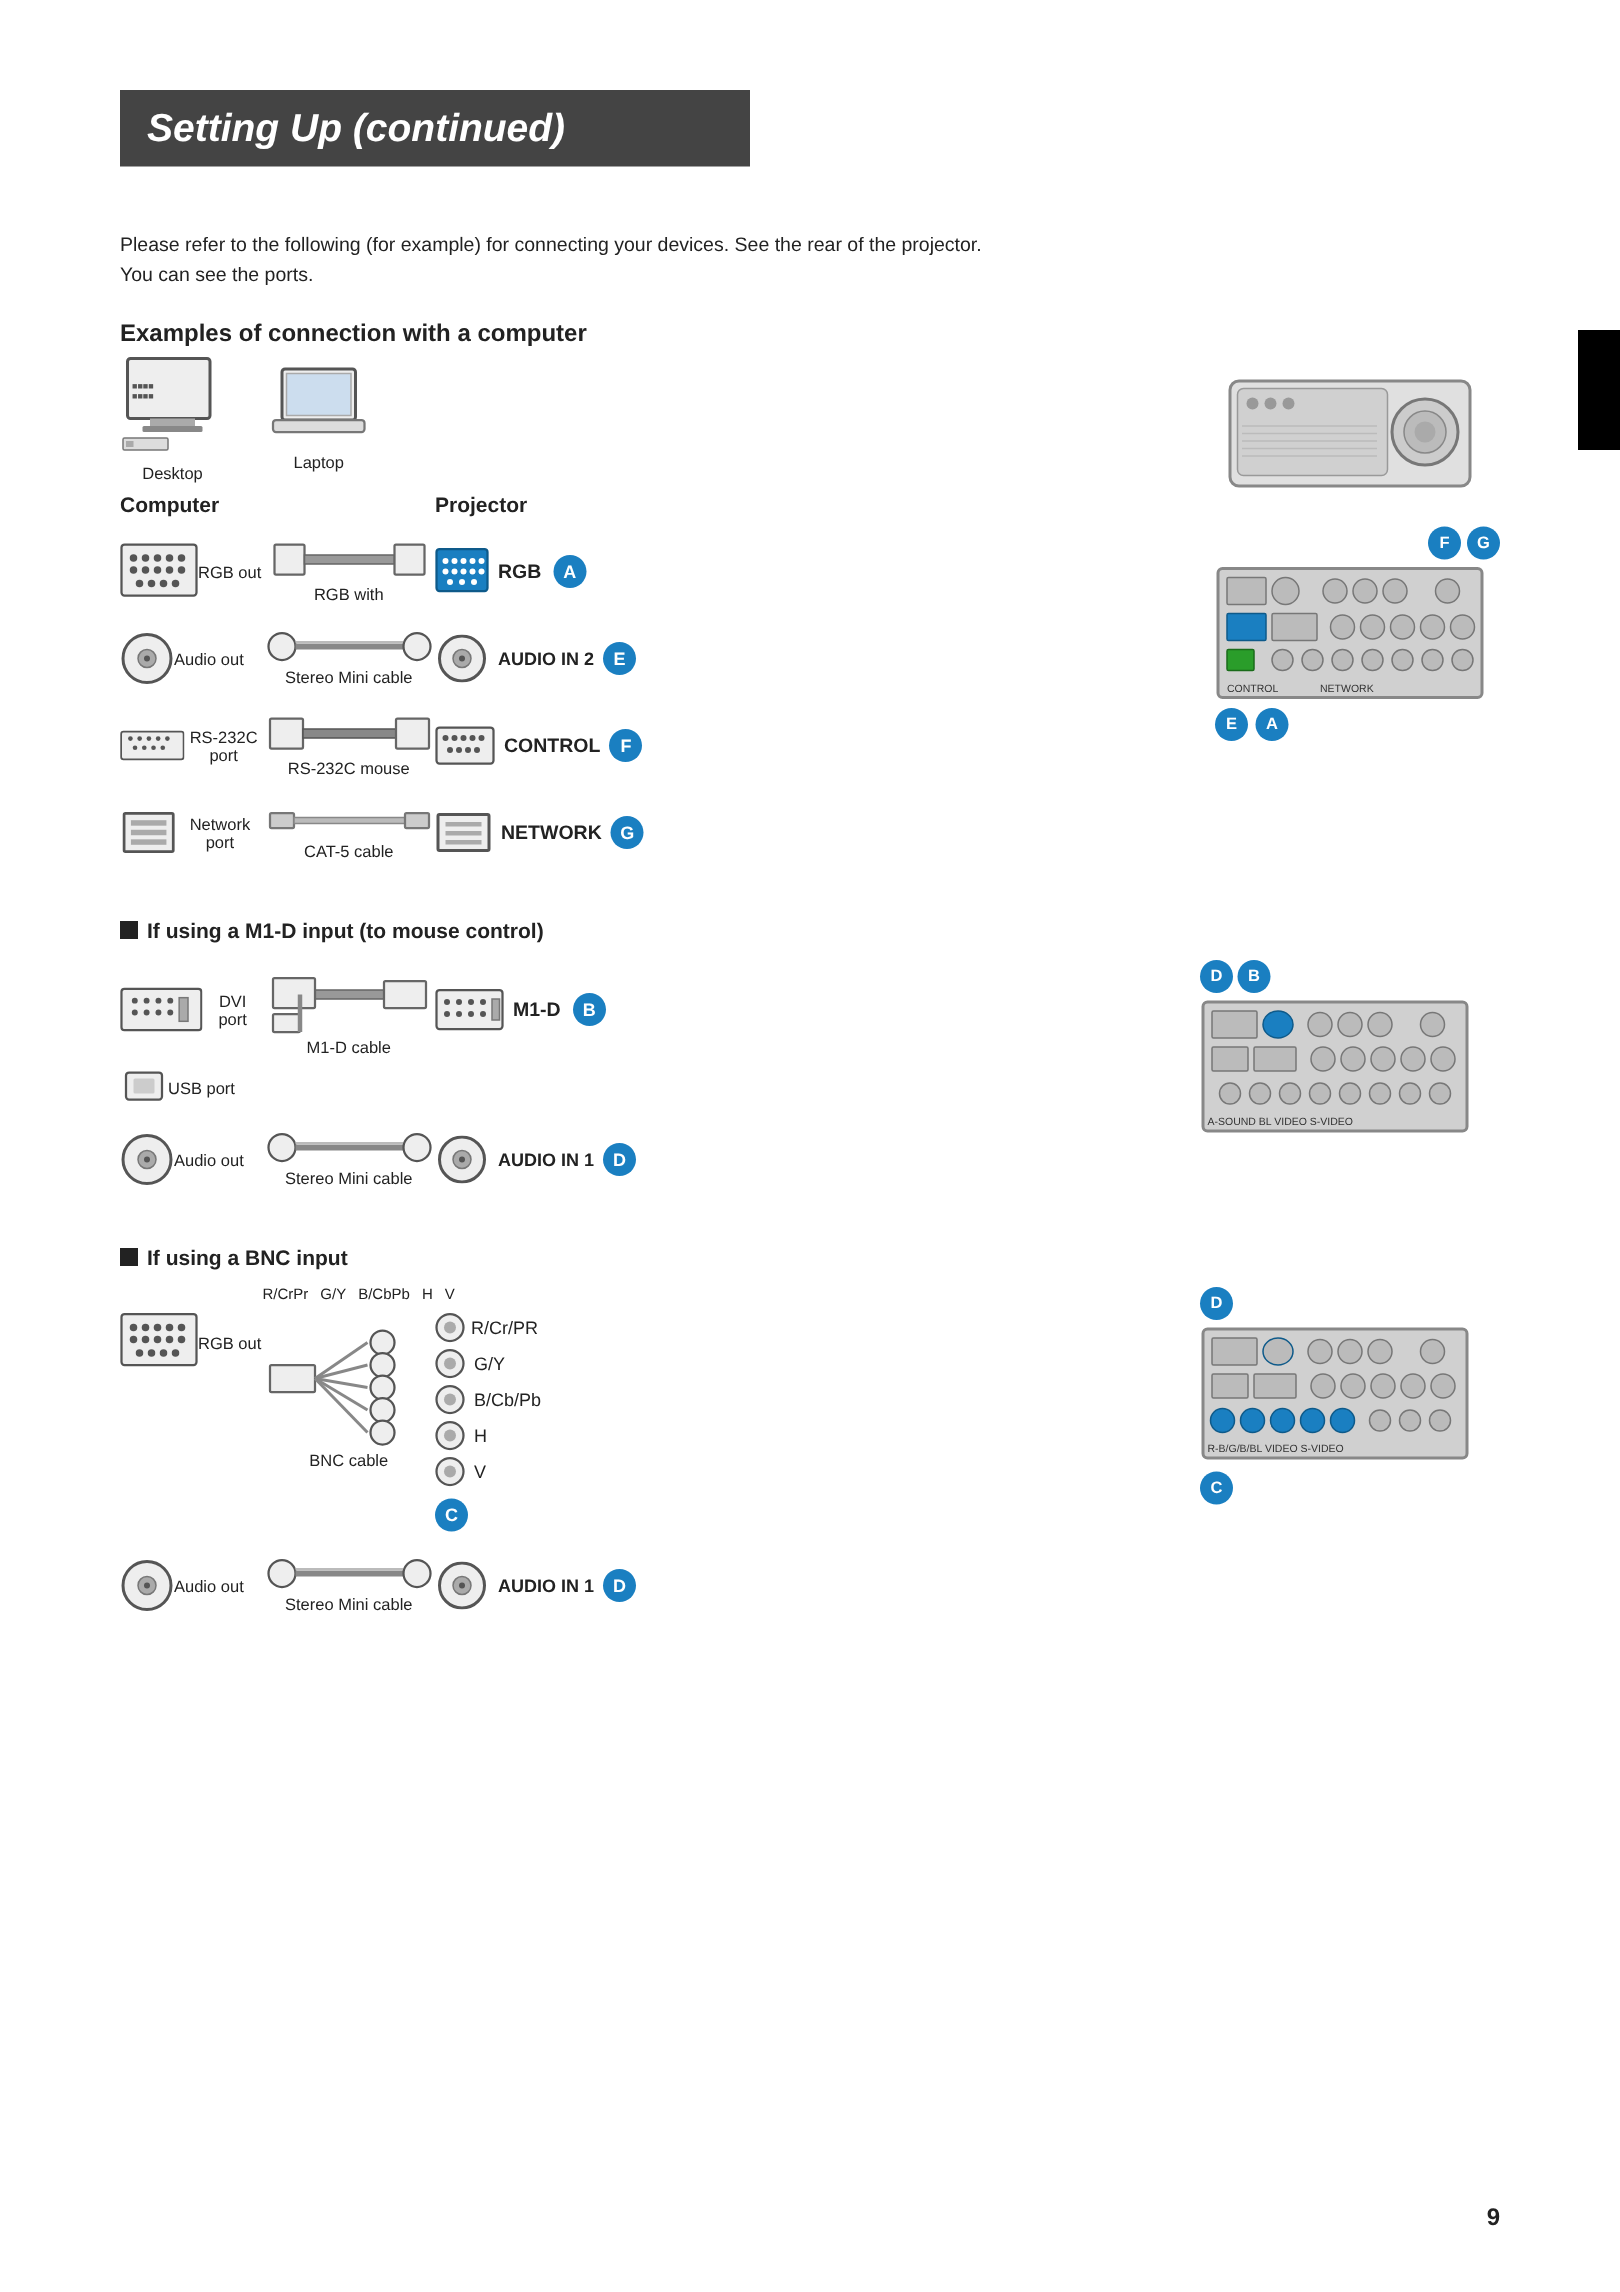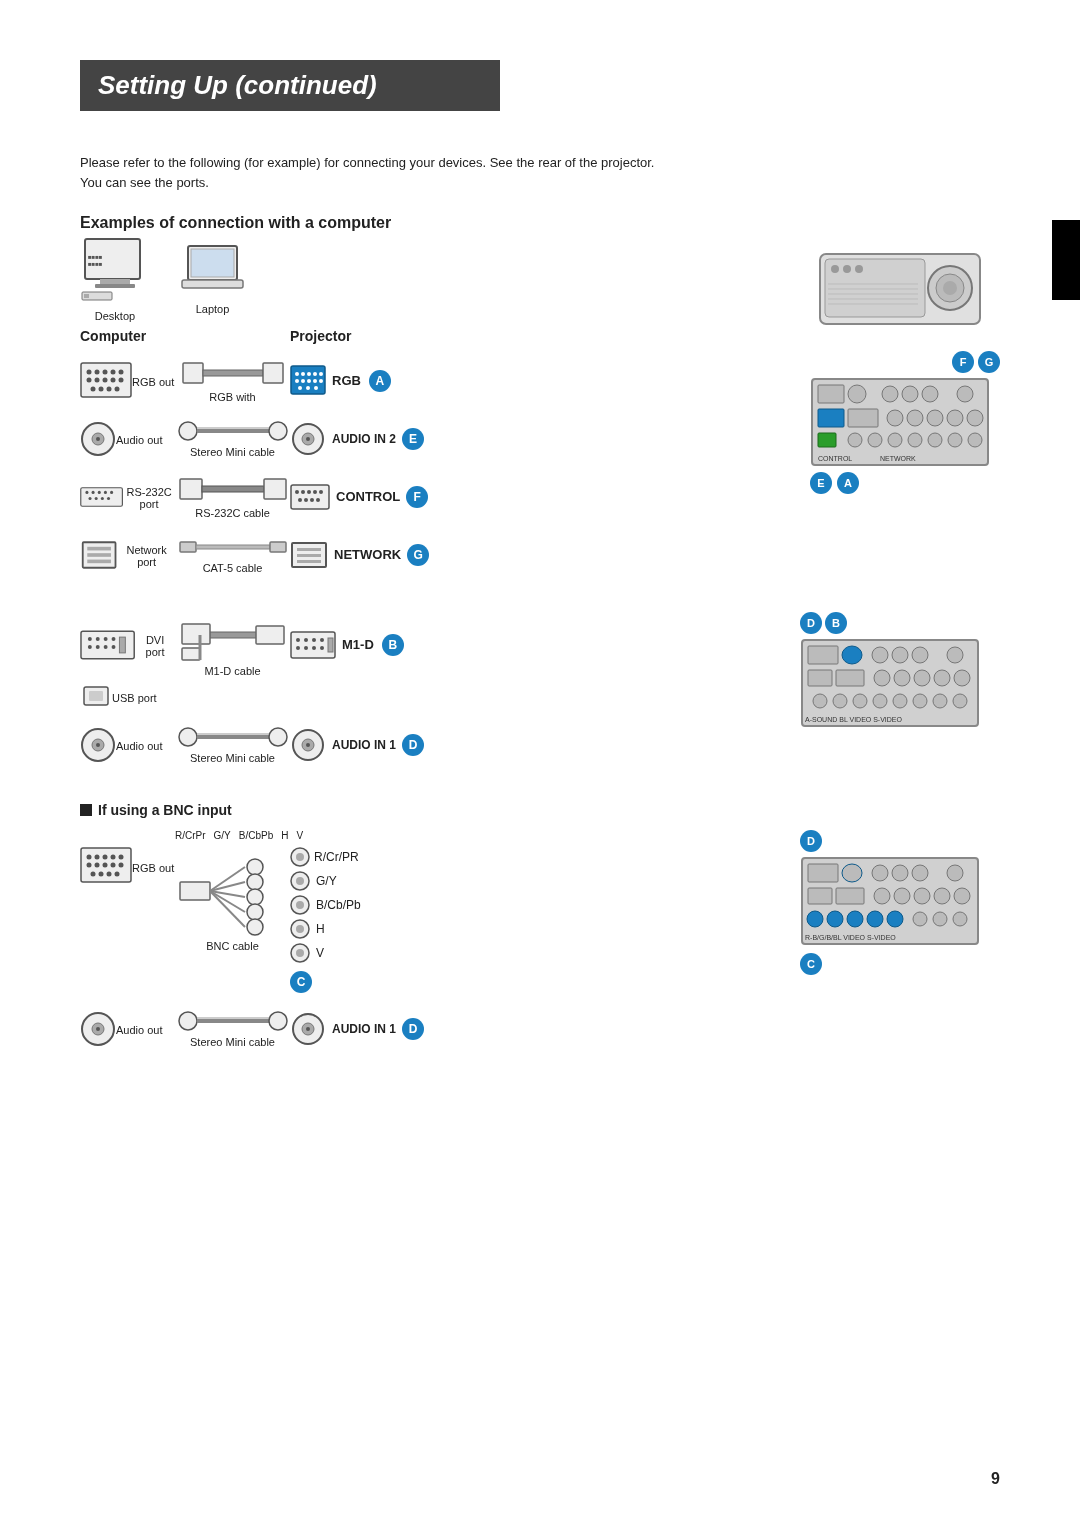--- a/index.html
+++ b/index.html
@@ -357,21 +357,21 @@
               <circle cx="37" cy="20" r="2" fill="#555"></circle>
             </svg>
             <div class="diag-lbl">RS-232C port</div>
           </div>
           <div class="diag-cable">
             <svg width="110" height="30" viewBox="0 0 110 30">
               <rect x="2" y="5" width="22" height="20" rx="1" fill="#eee" stroke="#666" stroke-width="1.5"></rect>
               <rect x="24" y="12" width="62" height="6" fill="#888" stroke="#555" stroke-width="1"></rect>
               <rect x="86" y="5" width="22" height="20" rx="1" fill="#eee" stroke="#666" stroke-width="1.5"></rect>
             </svg>
-            <div class="diag-lbl">RS-232C cable</div>
+            <div class="diag-lbl">RS-232C mouse</div>
           </div>
           <div class="diag-port">
             <svg width="40" height="32" viewBox="0 0 40 32">
               <rect x="1" y="4" width="38" height="24" rx="2" fill="#eee" stroke="#555" stroke-width="1.5"></rect>
               <circle cx="7" cy="11" r="2" fill="#555"></circle>
               <circle cx="13" cy="11" r="2" fill="#555"></circle>
               <circle cx="19" cy="11" r="2" fill="#555"></circle>
               <circle cx="25" cy="11" r="2" fill="#555"></circle>
               <circle cx="31" cy="11" r="2" fill="#555"></circle>
               <circle cx="10" cy="19" r="2" fill="#555"></circle>
@@ -482,20 +482,24 @@
             <div class="badge" style="font-size:11px;">A</div>
           </div>
         </div>
 
       </div>
     </div>
   </div>
 
   
   <div class="section-gap">
+    <div class="sub-heading-row">
+      <div class="sub-bullet"></div>
+      <span>If using a M1-D input (to mouse control)</span>
+    </div>
 
     <div class="two-col">
       <div class="col-left">
 
         <div class="diag-row">
           <div class="diag-device">
             <svg width="56" height="36" viewBox="0 0 56 36">
               <rect x="1" y="4" width="54" height="28" rx="2" fill="#eee" stroke="#555" stroke-width="1.5"></rect>
 
               <circle cx="10" cy="12" r="2" fill="#555"></circle>

